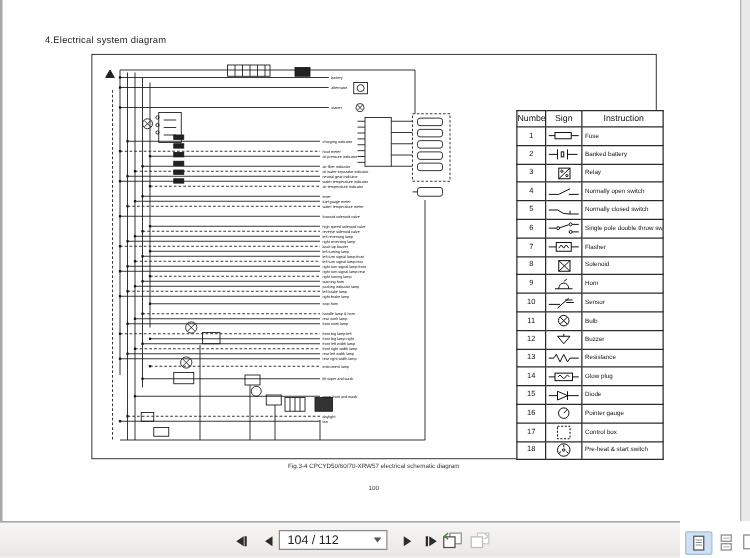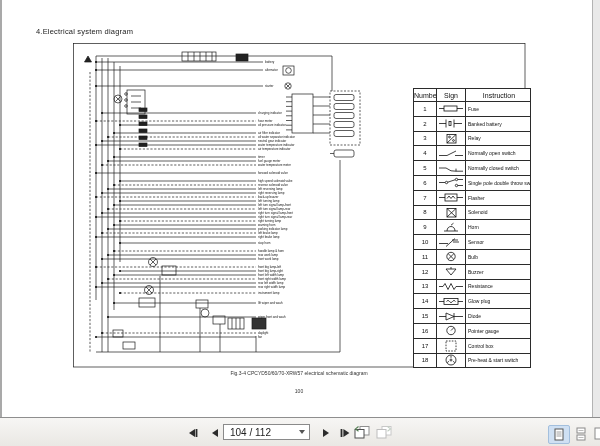--- a/index.html
+++ b/index.html
@@ -19,21 +19,21 @@
   .symtable td,.symtable th{border:1px solid #2b2b2b;padding:0;overflow:hidden;white-space:nowrap;}
   .symtable th{font-size:7px;font-weight:normal;color:#111;height:12px;}
   .symtable td{height:13.8px;}
   .col-num{width:22px;text-align:center;font-size:6px;color:#111;}
   .col-sign{width:28px;text-align:center;}
   .col-instr{width:62px;font-size:5px;color:#111;padding-left:2px !important;}
   .sgn{display:block;margin:0 auto;}
   .sgn *{stroke:#111;stroke-width:.8;fill:none;}
 
   
-  .toolbar{position:absolute;left:0;top:417px;width:600px;height:29px;
+  .toolbar{position:absolute;left:0;top:417px;width:544px;height:29px;
            background:linear-gradient(#f7f6f4,#e9e7e3);border-top:1px solid #8e8e8e;}
   .tbtn{position:absolute;top:6px;width:18px;height:17px;display:flex;align-items:center;justify-content:center;}
   .pagebox{position:absolute;left:223px;top:6px;width:87px;height:16px;background:#fff;
            border:1px solid #8a8a8a;font-size:10px;color:#222;padding:0 14px 0 6px;box-sizing:border-box;
            font-family:"Liberation Sans",sans-serif;}
   .pagebox-caret{position:absolute;left:299px;top:12px;width:0;height:0;
                  border-left:3px solid transparent;border-right:3px solid transparent;border-top:4px solid #555;}
   .viewbtn{position:absolute;top:7px;width:20px;height:17px;display:flex;align-items:center;justify-content:center;border-radius:2px;}
   .viewbtn.active{border:1px solid #a3bfdd;}
 </style>

